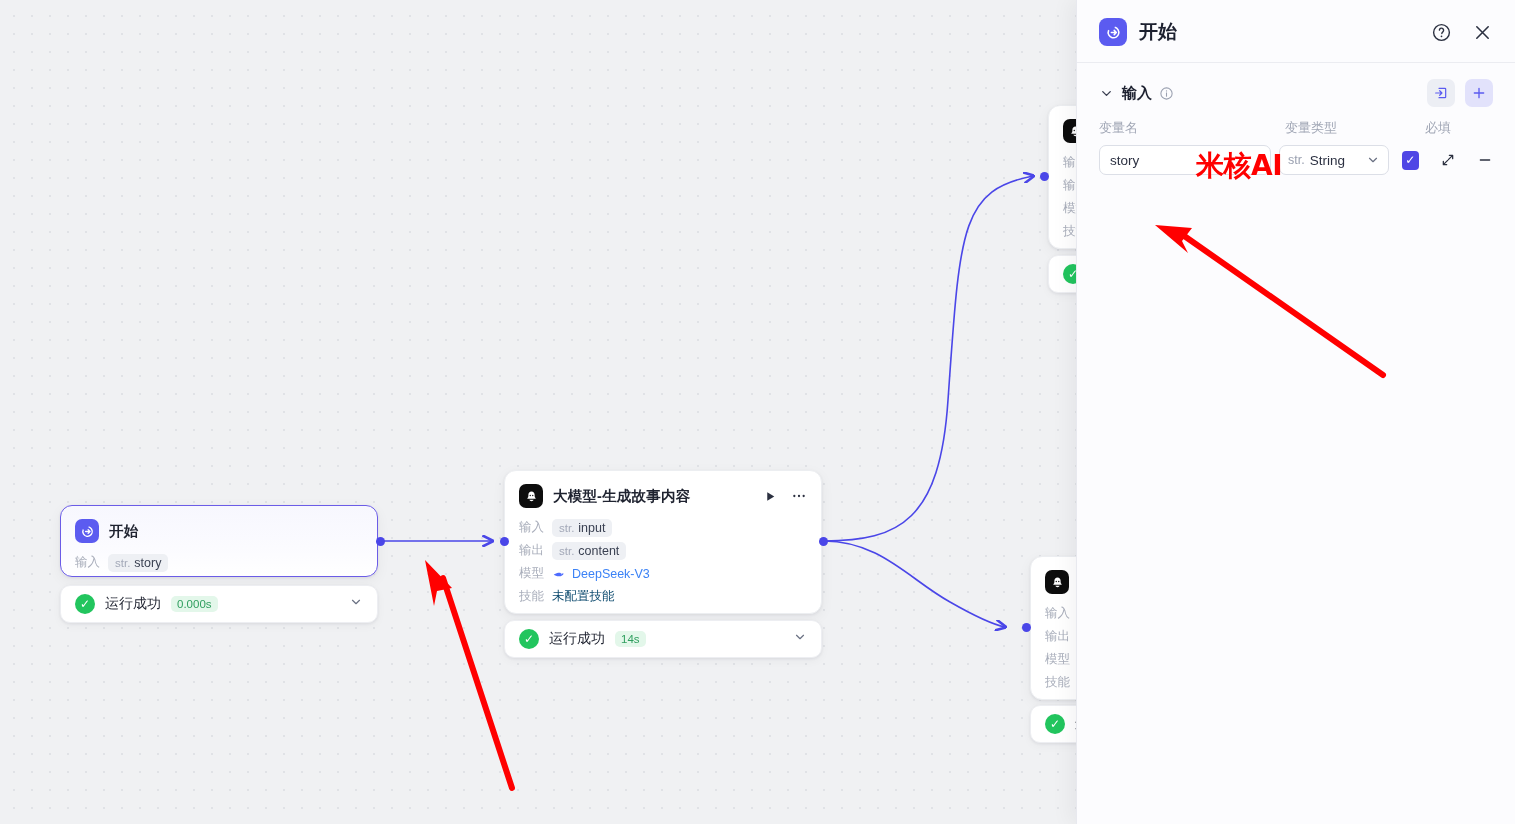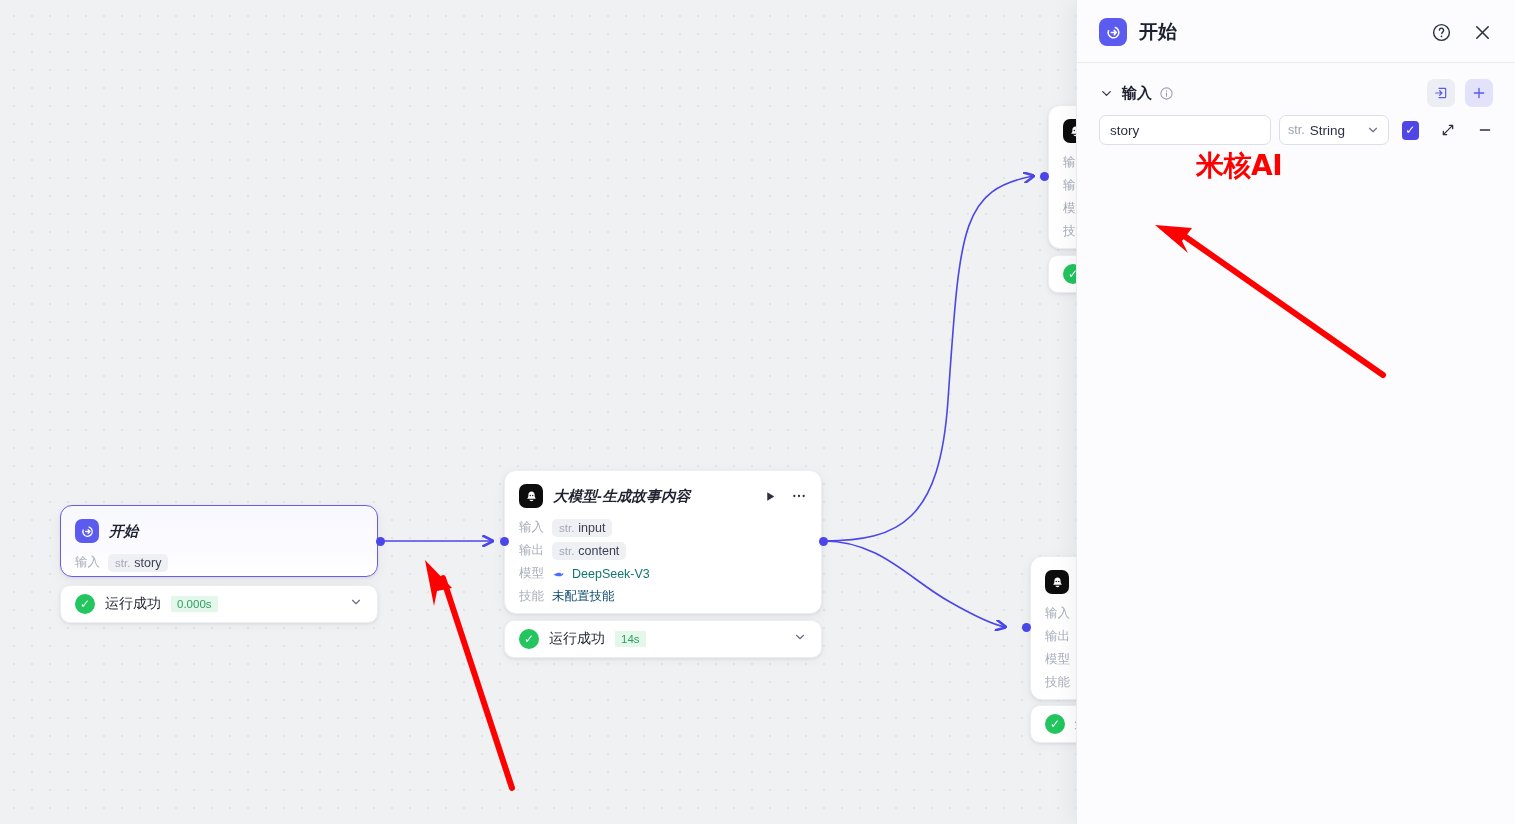--- a/index.html
+++ b/index.html
@@ -39,21 +39,21 @@
   }
   .node-ico {
     width: 24px; height: 24px; border-radius: 7px;
     display: flex; align-items: center; justify-content: center;
     flex: 0 0 auto;
   }
   .node-ico.start { background: #5b5bf0; }
   .node-ico.llm   { background: #0d0d0d; }
   .node-title {
     font-size: 14.5px; color: #1f2330; font-weight: 600;
-    white-space: nowrap; letter-spacing: .2px; font-style: italic;
+    white-space: nowrap; letter-spacing: .2px;
   }
   .node-head-actions { margin-left: auto; display:flex; align-items:center; gap:14px; }
   .ico-btn { color:#2b3040; display:flex; align-items:center; cursor:pointer; }
   .node-body { padding: 0 14px 14px 14px; }
   .node-row { display: flex; align-items: center; gap: 8px; height: 23px; }
   .row-key { font-size: 12.5px; color: #a9aebb; white-space: nowrap; }
   .chip {
     background: #eef0f4; border-radius: 5px;
     padding: 2px 7px; font-size: 12.5px; color: #3a4152;
     display: inline-flex; align-items: baseline; gap: 4px; white-space: nowrap;
@@ -74,21 +74,21 @@
   }
   .ok-dot {
     width: 20px; height: 20px; border-radius: 50%;
     background: #22c55e; color: #fff; flex: 0 0 auto;
     display: flex; align-items: center; justify-content: center;
     font-size: 12px; font-weight: 700;
   }
   .status-text { font-size: 14px; color: #1f2330; }
   .time-badge {
     font-size: 11.5px; color: #2f9e5e; background: #e3f7ea;
-    border-radius: 0; padding: 2px 6px;
+    border-radius: 5px; padding: 2px 6px;
   }
   .chev { margin-left: auto; color: #6a7183; }
 
   .port {
     position: absolute; width: 9px; height: 9px; border-radius: 50%;
     background: #4a46e8; z-index: 4;
   }
 
   
   #panel {
@@ -250,21 +250,21 @@
         </div>
         <div class="node-row">
           <span class="row-key">模型</span>
           <span class="row-plain">
             <span style="display:flex">
               <svg width="14" height="14" viewBox="0 0 24 24">
                 <path d="M3 13c3-1 5-3 8-3 4 0 6 2 9 1-1 3-4 5-8 5-4 0-7-1-9-3z" fill="#4d6bfe"></path>
                 <circle cx="16" cy="11.5" r="1" fill="#ffffff"></circle>
               </svg>
             </span>
-            <span style="color:#0f766e">DeepSeek-V3</span>
+            <span style="color:#3b82f6">DeepSeek-V3</span>
           </span>
         </div>
         <div class="node-row">
           <span class="row-key">技能</span>
           <span class="row-muted">未配置技能</span>
         </div>
       </div>
     </div>
     <div class="port" style="left:500px; top:537px;"></div>
     <div class="port" style="left:819px; top:537px;"></div>
@@ -414,20 +414,25 @@
           </svg>
         </span>
         <span class="sq-btn lilac">
           <svg width="16" height="16" viewBox="0 0 24 24" fill="none">
             <path d="M12 5v14M5 12h14" stroke="#5b5bf0" stroke-width="2" stroke-linecap="round"></path>
           </svg>
         </span>
       </span>
     </div>
 
+    <div class="tbl-head">
+      <span class="th c1">变量名</span>
+      <span class="th c2">变量类型</span>
+      <span class="th c3">必填</span>
+    </div>
 
     <div class="tbl-row">
       <input class="txt-input" value="story" style="">
       <span class="sel">
         <span class="pfx">str.</span>
         <span>String</span>
         <span class="cv">
           <svg width="14" height="14" viewBox="0 0 24 24" fill="none">
               <path d="M6 9l6 6 6-6" stroke="currentColor" stroke-width="2" stroke-linecap="round" stroke-linejoin="round"></path>
             </svg>

